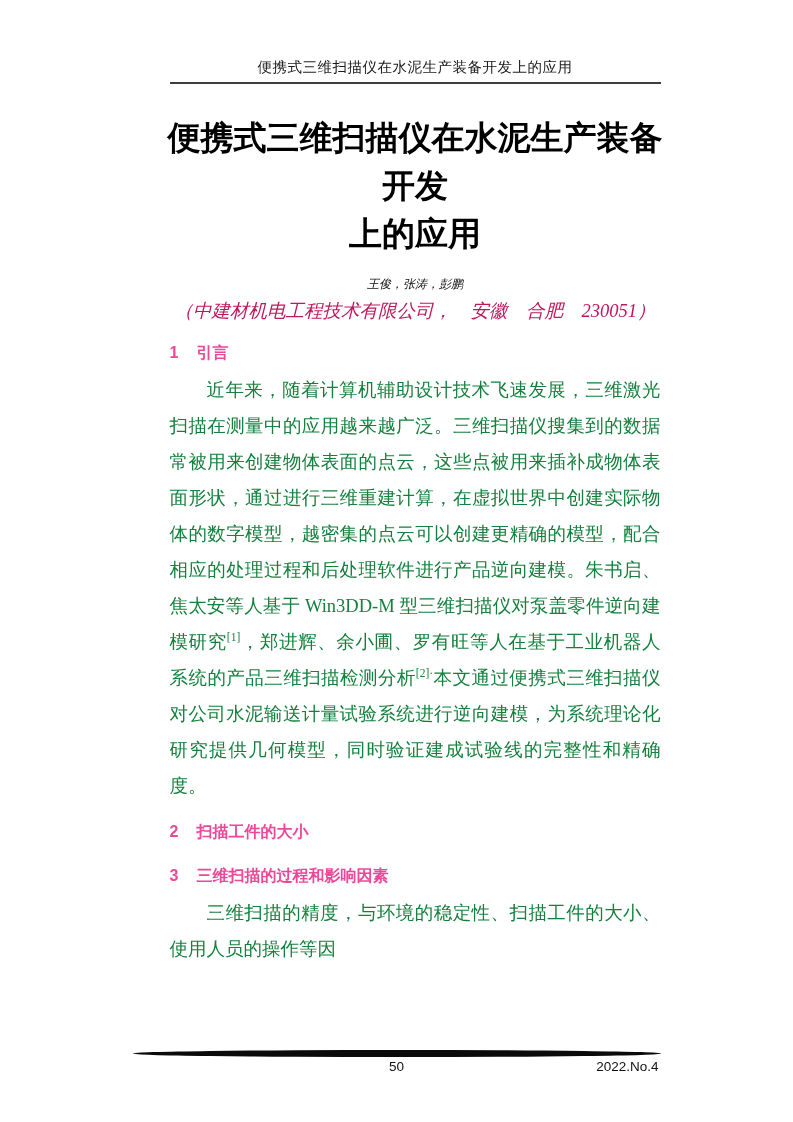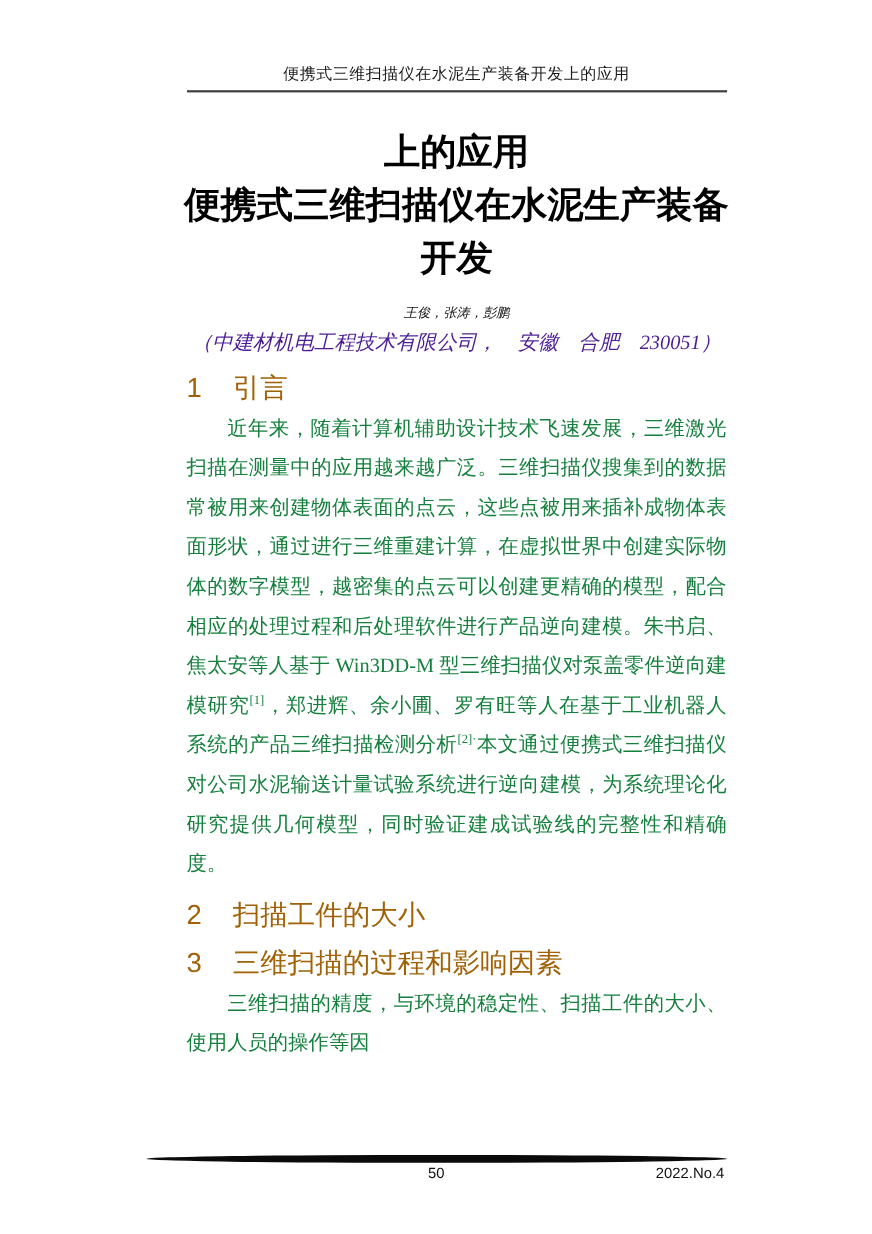--- a/index.html
+++ b/index.html
@@ -47,33 +47,33 @@
     text-align: center;
     font-size: 12px;
     font-style: italic;
     color: #111;
   }
   .affiliation {
     margin-top: 5px;
     text-align: center;
     font-size: 18.5px;
     font-style: italic;
-    color: #4c1d95;
+    color: #be185d;
   }
   
   .content {
     margin: 0 68px;
   }
   .sec-heading {
     margin: 16px 0 0;
     font-family: "Liberation Sans", "DejaVu Sans", sans-serif;
-    font-size: 25px;
+    font-size: 16px;
     line-height: 28px;
-    font-weight: 400;
-    color: #a16207;
+    font-weight: 700;
+    color: #ec4899;
   }
   .sec-heading .sec-num { margin-right: 0.85em; }
   .sec-heading-2 { margin-top: 14px; }
   .sec-heading-3 { }
   p.body-para {
     margin: 5px 0 0;
     font-size: 18.5px;
     line-height: 36px;
     text-align: justify;
     text-indent: 2em;
@@ -114,22 +114,22 @@
 </head>
 <body>
 
 <div class="page">
 
   <div class="running-header-wrap">
     <div class="running-header">便携式三维扫描仪在水泥生产装备开发上的应用</div>
   </div>
 
   <h1 class="title">
+    <span class="title-line">便携式三维扫描仪在水泥生产装备开发</span>
     <span class="title-line">上的应用</span>
-    <span class="title-line">便携式三维扫描仪在水泥生产装备开发</span>
   </h1>
 
   <div class="authors">王俊，张涛，彭鹏</div>
 
   <div class="affiliation">（中建材机电工程技术有限公司，　安徽　合肥　230051）</div>
 
   <main class="content">
 
     <h2 class="sec-heading sec-heading-1">
       <span class="sec-num">1</span>

